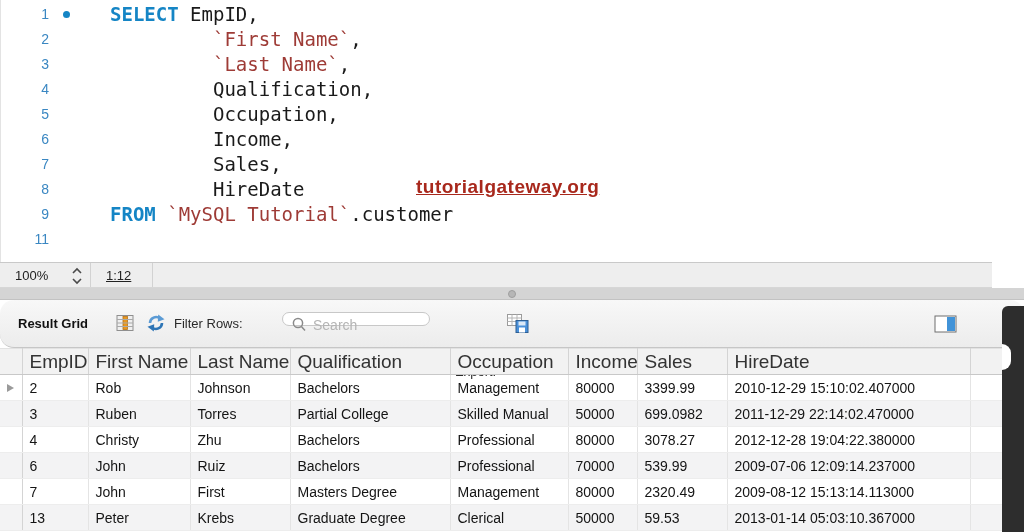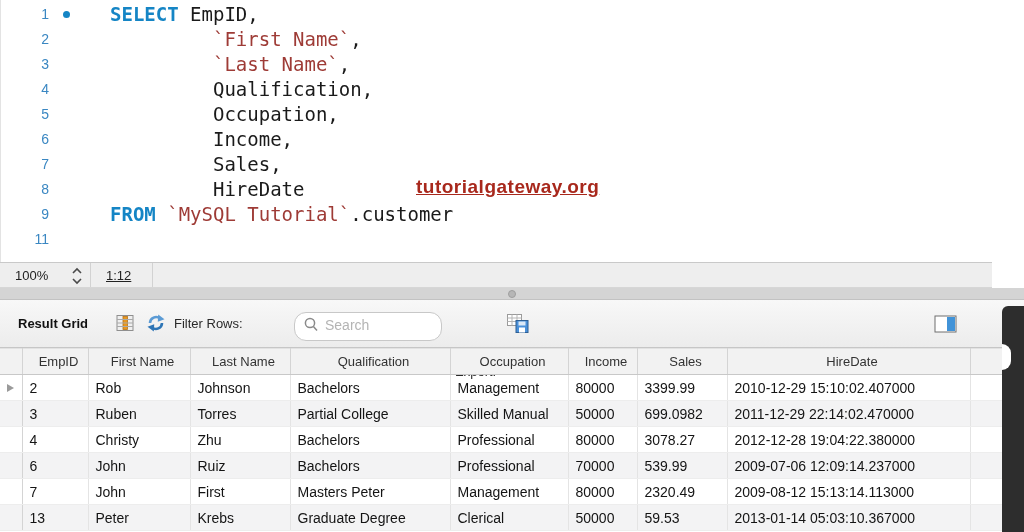--- a/index.html
+++ b/index.html
@@ -38,43 +38,43 @@
   
   .splitter{position:absolute;left:0;top:288px;width:1024px;height:12px;background:#d4d4d4;
             border-bottom:1px solid #c2c2c2;box-sizing:border-box;cursor:row-resize;}
   .knob{position:absolute;left:508px;top:2px;width:8px;height:8px;border-radius:50%;
         background:#b6b6b6;border:1px solid #9e9e9e;box-sizing:border-box;}
 
   
   .result{position:absolute;left:0;top:300px;width:1024px;height:232px;background:#fff;}
   .toolbar{position:absolute;left:0;top:0;width:1024px;height:48px;box-sizing:border-box;
            background:linear-gradient(#f8f8f8,#ececec);border-bottom:1px solid #c6c6c6;
-           font-size:13px;color:#2a2a2a;}
+           font-size:13px;color:#2a2a2a;border-radius:14px;}
   .rg-title{position:absolute;left:18px;top:0;line-height:47px;font-weight:bold;color:#111;}
   .tb-btn{position:absolute;top:14px;width:22px;height:20px;padding:0;margin:0;border:0;
           background:transparent;cursor:pointer;}
   .grid-btn{left:114px;}
   .refresh-btn{left:145px;}
   .filter-label{position:absolute;left:174px;top:0;line-height:47px;}
-  .search{position:absolute;left:294px;top:12px;width:148px;height:29px;background:#fff;
+  .search{position:absolute;left:282px;top:12px;width:148px;height:14px;background:#fff;
           border:1px solid #c8c8c8;border-radius:12px;box-sizing:border-box;}
   .search svg{position:absolute;left:9px;top:4px;}
   .search input{position:absolute;left:28px;top:1px;width:112px;height:19px;border:0;outline:0;
                 font-family:"Liberation Sans",sans-serif;font-size:14px;color:#333;background:transparent;}
   .search input::placeholder{color:#b4b4b4;}
   .export-label{position:absolute;left:455px;top:0;line-height:47px;margin-top:48px;}
   .export-btn{left:506px;width:24px;}
   .panel-btn{position:absolute;left:934px;top:15px;width:24px;height:18px;padding:0;border:0;
              background:transparent;cursor:pointer;}
 
   
   #grid-table{position:absolute;left:0;top:48px;width:1002px;border-collapse:collapse;
               table-layout:fixed;font-size:14px;color:#141414;}
-  #grid-table th{height:25px;background:#f2f2f2;font-weight:normal;font-size:13px;color:#333;
-                 text-align:center;padding:0 0 0 7px;border-right:1px solid #d4d4d4;
+  #grid-table th{height:25px;background:#f2f2f2;font-weight:normal;font-size:19px;color:#333;
+                 text-align:left;padding:0 0 0 7px;border-right:1px solid #d4d4d4;
                  border-bottom:1px solid #c8c8c8;border-top:1px solid #e2e2e2;overflow:hidden;white-space:nowrap;}
   #grid-table td{height:25px;padding:0 0 0 7px;border-right:1px solid #e4e4e4;
                  border-bottom:1px solid #ededed;overflow:hidden;white-space:nowrap;}
   #grid-table tr.alt td{background:#f3f3f4;}
   #grid-table td.gutter,#grid-table th.gutter{padding:0;border-right:1px solid #d4d4d4;}
   .row-marker{display:block;width:0;height:0;margin:0 auto;
               border-left:7px solid #9a9a9a;border-top:4.5px solid transparent;
               border-bottom:4.5px solid transparent;}
 
   
@@ -284,21 +284,21 @@
             <td>70000</td>
             <td>539.99</td>
             <td>2009-07-06 12:09:14.237000</td>
             <td></td>
           </tr>
           <tr>
             <td class="gutter"></td>
             <td>7</td>
             <td>John</td>
             <td>First</td>
-            <td>Masters Peter</td>
+            <td>Masters Degree</td>
             <td>Management</td>
             <td>80000</td>
             <td>2320.49</td>
             <td>2009-08-12 15:13:14.113000</td>
             <td></td>
           </tr>
           <tr class="alt">
             <td class="gutter"></td>
             <td>13</td>
             <td>Peter</td>

